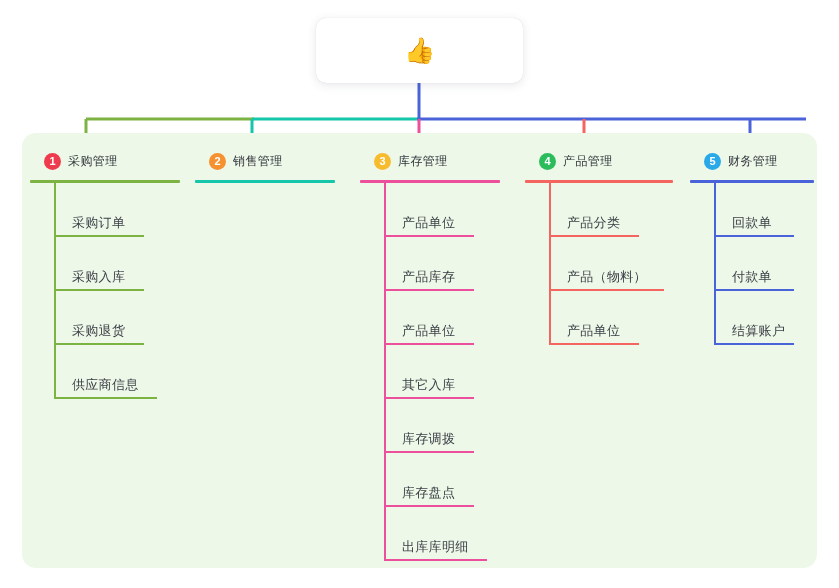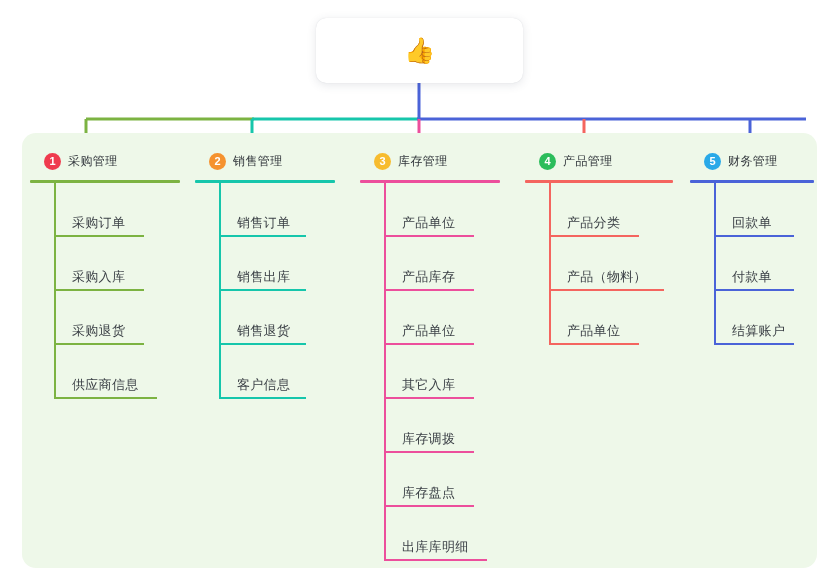--- a/index.html
+++ b/index.html
@@ -195,39 +195,20 @@
             <div class="underline" style="background: rgb(124, 179, 66); width: 103px;"></div>
           </div>
         </div>
       </div>
       <div class="column" style="left: 195px; top: 148px; width: 140px;">
         <div class="col-header">
           <span class="badge" style="background: rgb(245, 146, 47);">2</span>
           <span class="col-title">销售管理</span>
         </div>
         <div class="col-rule" style="background: rgb(22, 198, 171); width: 140px;"></div>
-        <div class="items">
-          <div class="spine" style="background: rgb(22, 198, 171);"></div>
-          <div class="item">
-            <span class="item-label">销售订单</span>
-            <div class="underline" style="background: rgb(22, 198, 171); width: 87px;"></div>
-          </div>
-          <div class="item">
-            <span class="item-label">销售出库</span>
-            <div class="underline" style="background: rgb(22, 198, 171); width: 87px;"></div>
-          </div>
-          <div class="item">
-            <span class="item-label">销售退货</span>
-            <div class="underline" style="background: rgb(22, 198, 171); width: 87px;"></div>
-          </div>
-          <div class="item">
-            <span class="item-label">客户信息</span>
-            <div class="underline" style="background: rgb(22, 198, 171); width: 87px;"></div>
-          </div>
-        </div>
       </div>
       <div class="column" style="left: 360px; top: 148px; width: 140px;">
         <div class="col-header">
           <span class="badge" style="background: rgb(247, 188, 46);">3</span>
           <span class="col-title">库存管理</span>
         </div>
         <div class="col-rule" style="background: rgb(236, 79, 156); width: 140px;"></div>
         <div class="items">
           <div class="spine" style="background: rgb(236, 79, 156);"></div>
           <div class="item">

